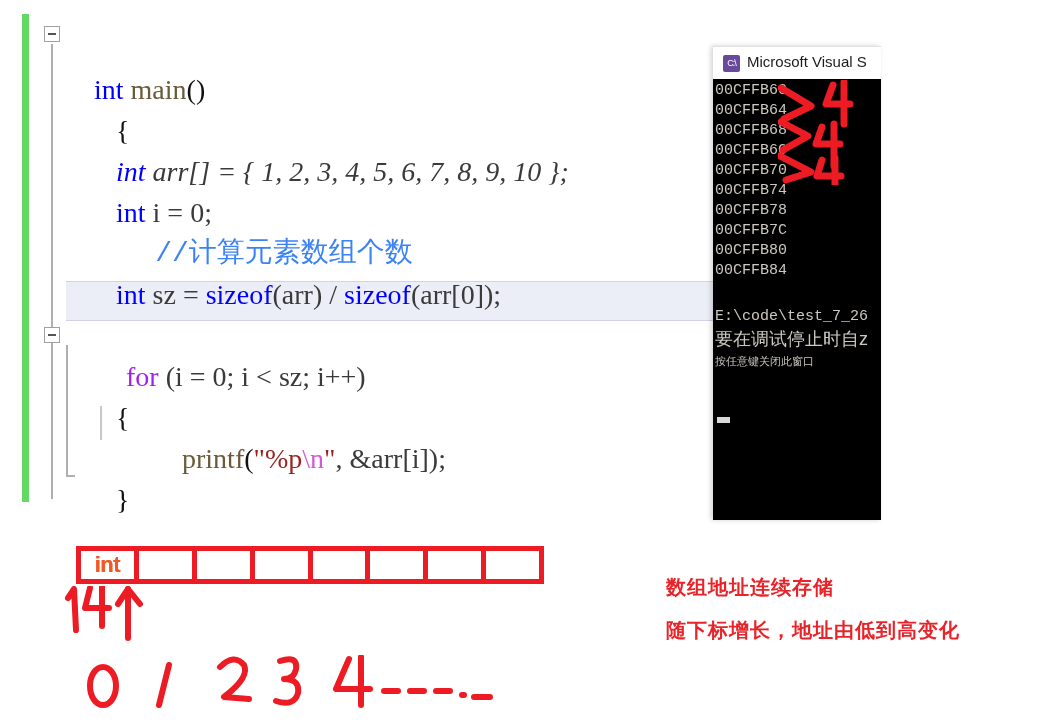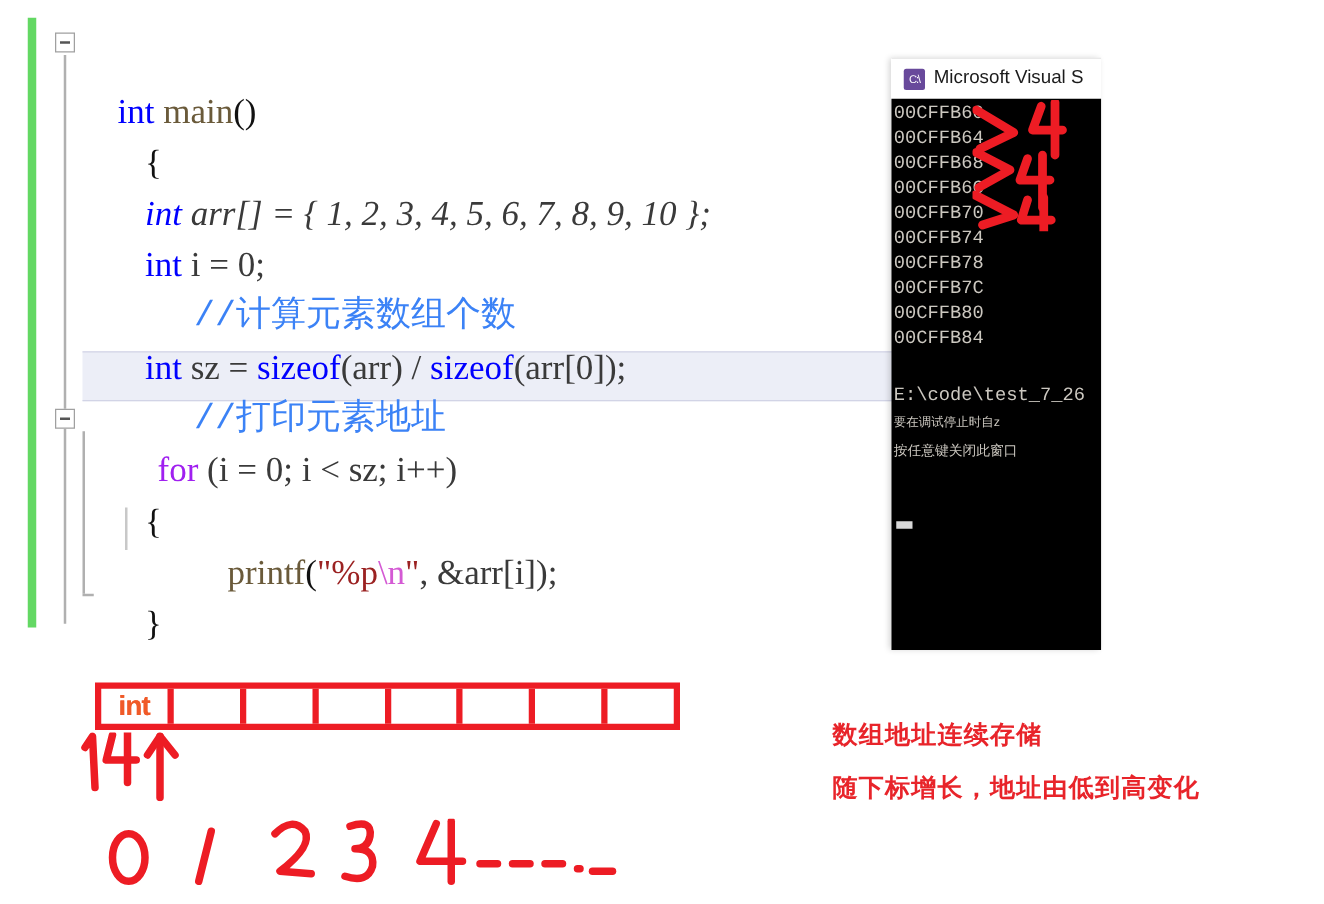--- a/index.html
+++ b/index.html
@@ -184,23 +184,20 @@
   </div>
 
   <div class="code-line cmt" style="top:178px;left:66px;">
     <span>//计算元素数组个数</span>
   </div>
 
   <div class="code-line" style="top:219px;left:66px;">
     <span class="kw">int</span><span class="ident"> sz = </span><span class="kw">sizeof</span><span class="ident">(arr) / </span><span class="kw">sizeof</span><span class="ident">(arr[0]);</span>
   </div>
 
-  <div class="code-line cmt" style="top:260px;left:66px;">
-    <span>//打印元素地址</span>
-  </div>
 
   <div class="code-line" style="top:301px;left:44px;">
     <span class="kw2">for</span><span class="ident"> (i = 0; i &lt; sz; i++)</span>
   </div>
 
   <div class="code-line" style="top:342px;left:66px;">
     <span class="punct">{</span>
   </div>
 
   <div class="code-line" style="top:383px;left:132px;">
@@ -227,21 +224,21 @@
     <div class="con-line" style="top:42px;">00CFFB68</div>
     <div class="con-line" style="top:62px;">00CFFB6C</div>
     <div class="con-line" style="top:82px;">00CFFB70</div>
     <div class="con-line" style="top:102px;">00CFFB74</div>
     <div class="con-line" style="top:122px;">00CFFB78</div>
     <div class="con-line" style="top:142px;">00CFFB7C</div>
     <div class="con-line" style="top:162px;">00CFFB80</div>
     <div class="con-line" style="top:182px;">00CFFB84</div>
 
     <div class="con-line" style="top:228px;">E:\code\test_7_26</div>
-    <div class="con-line cn" style="top:250px;font-size:10px;">要在调试停止时自z</div>
+    <div class="con-line cn" style="top:250px;font-size:18px;">要在调试停止时自z</div>
     <div class="con-line cn" style="top:272px;font-size:11px;">按任意键关闭此窗口</div>
 
     <div id="con-cursor"></div>
   </div>
 </div>
 
 <svg class="hand" style="left:778px;top:80px;" width="120" height="105" viewBox="0 0 120 105">
   <g stroke="#ed1c24" stroke-width="7" fill="none" stroke-linecap="round" stroke-linejoin="round">
     <path d="M3,8 L33,26 L6,39"></path>
     <path d="M3,42 L30,56 L5,70"></path>

